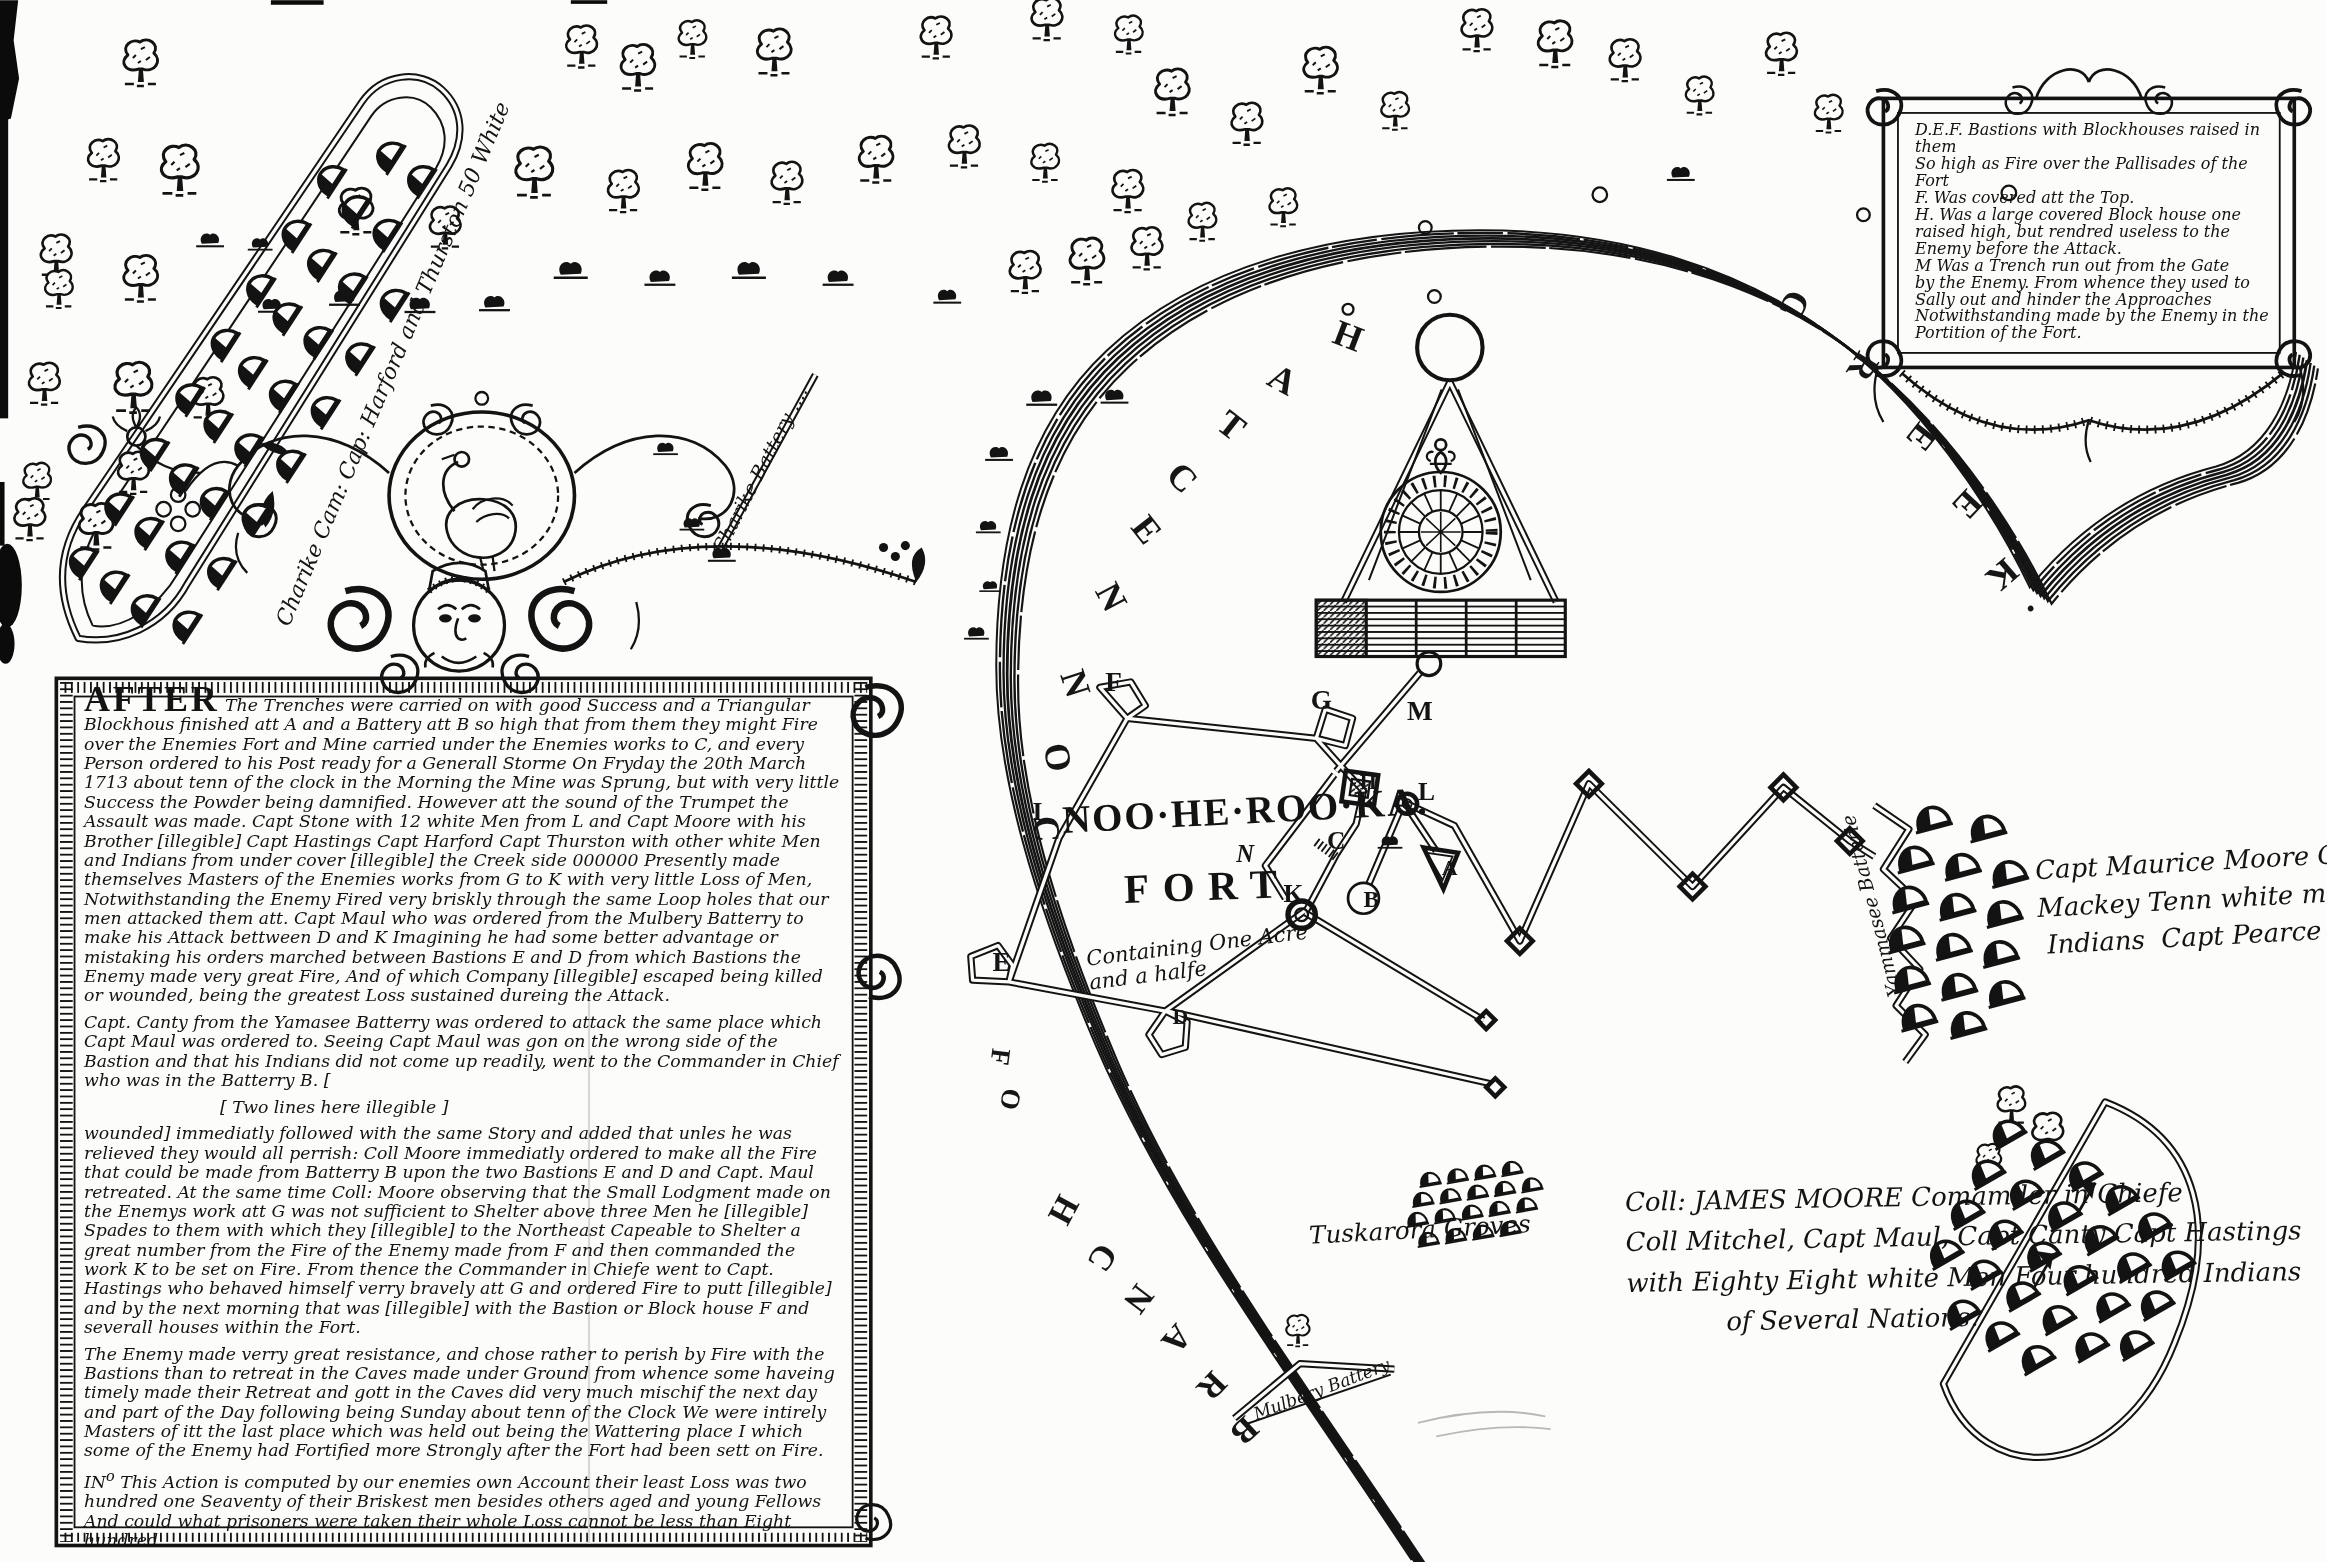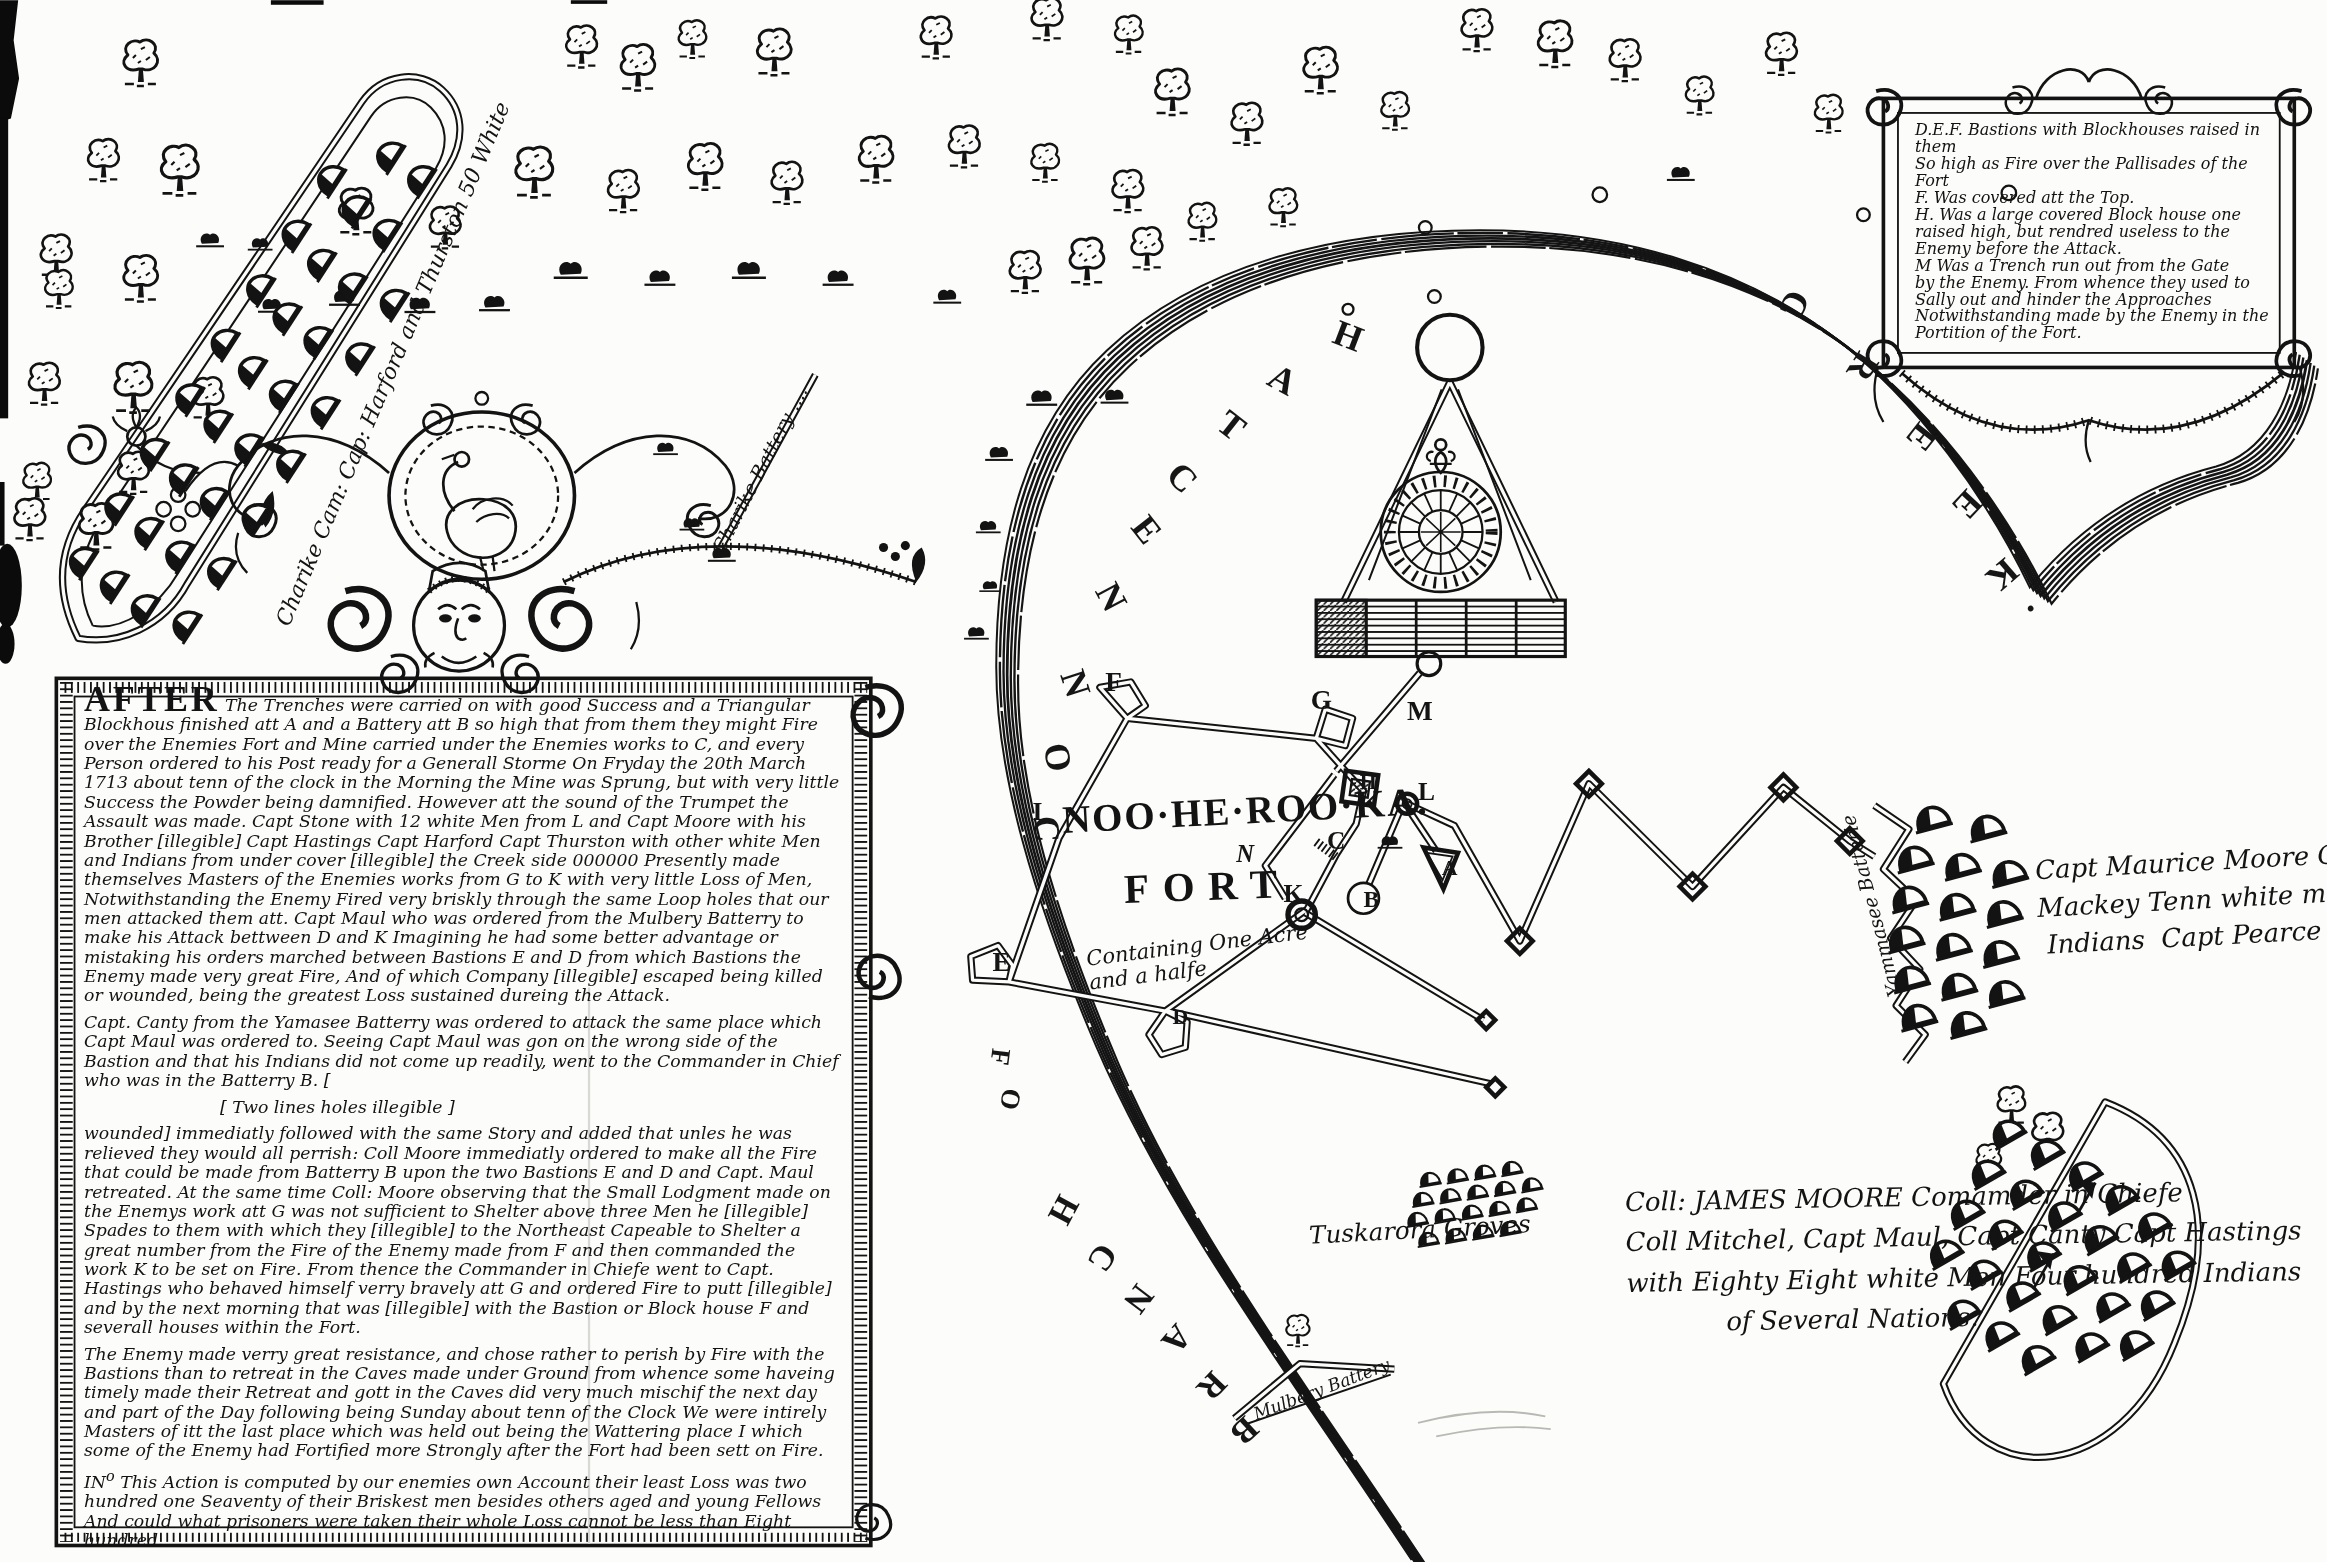--- a/index.html
+++ b/index.html
@@ -495,21 +495,21 @@
 <div class="ov james-moore">Coll: JAMES MOORE Comamder in Chiefe
 Coll Mitchel, Capt Maul, Capt Canty Capt Hastings
 with Eighty Eight white Men Four hundred Indians
             of Several Nations.</div>
 <div class="ov tuskarora">Tuskarora Groves</div>
 
 <div class="ov panel-text">
   <p><span class="lead-cap">AFTER</span>
      <span>The Trenches were carried on with good Success and a Triangular Blockhous finished att A and a Battery att B so high that from them they might Fire over the Enemies Fort and Mine carried under the Enemies works to C, and every Person ordered to his Post ready for a Generall Storme On Fryday the 20th March 1713 about tenn of the clock in the Morning the Mine was Sprung, but with very little Success the Powder being damnified. However att the sound of the Trumpet the Assault was made. Capt Stone with 12 white Men from L and Capt Moore with his Brother [illegible] Capt Hastings Capt Harford Capt Thurston with other white Men and Indians from under cover [illegible] the Creek side 000000 Presently made themselves Masters of the Enemies works from G to K with very little Loss of Men, Notwithstanding the Enemy Fired very briskly through the same Loop holes that our men attacked them att. Capt Maul who was ordered from the Mulbery Batterry to make his Attack bettween D and K Imagining he had some better advantage or mistaking his orders marched between Bastions E and D from which Bastions the Enemy made very great Fire, And of which Company [illegible] escaped being killed or wounded, being the greatest Loss sustained dureing the Attack.</span></p>
   <p>Capt. Canty from the Yamasee Batterry was ordered to attack the same place which Capt Maul was ordered to. Seeing Capt Maul was gon on the wrong side of the Bastion and that his Indians did not come up readily, went to the Commander in Chief who was in the Batterry B. [</p>
-  <p class="note-line">[ Two lines holes illegible ]</p>
+  <p class="note-line">[ Two lines here illegible ]</p>
   <p>wounded] immediatly followed with the same Story and added that unles he was relieved they would all perrish: Coll Moore immediatly ordered to make all the Fire that could be made from Batterry B upon the two Bastions E and D and Capt. Maul retreated. At the same time Coll: Moore observing that the Small Lodgment made on the Enemys work att G was not sufficient to Shelter above three Men he [illegible] Spades to them with which they [illegible] to the Northeast Capeable to Shelter a great number from the Fire of the Enemy made from F and then commanded the work K to be set on Fire. From thence the Commander in Chiefe went to Capt. Hastings who behaved himself verry bravely att G and ordered Fire to putt [illegible] and by the next morning that was [illegible] with the Bastion or Block house F and severall houses within the Fort.</p>
   <p>The Enemy made verry great resistance, and chose rather to perish by Fire with the Bastions than to retreat in the Caves made under Ground from whence some haveing timely made their Retreat and gott in the Caves did very much mischif the next day and part of the Day following being Sunday about tenn of the Clock We were intirely Masters of itt the last place which was held out being the Wattering place I which some of the Enemy had Fortified more Strongly after the Fort had been sett on Fire.</p>
   <p><span>IN</span><sup>o</sup><span> This Action is computed by our enemies own Account their least Loss was two hundred one Seaventy of their Briskest men besides others aged and young Fellows And could what prisoners were taken their whole Loss cannot be less than Eight hundred.</span></p>
   <p class="loss-head">LOSS ON OUR SIDE.</p>
 
 </div>
 
 </div>
 
 

